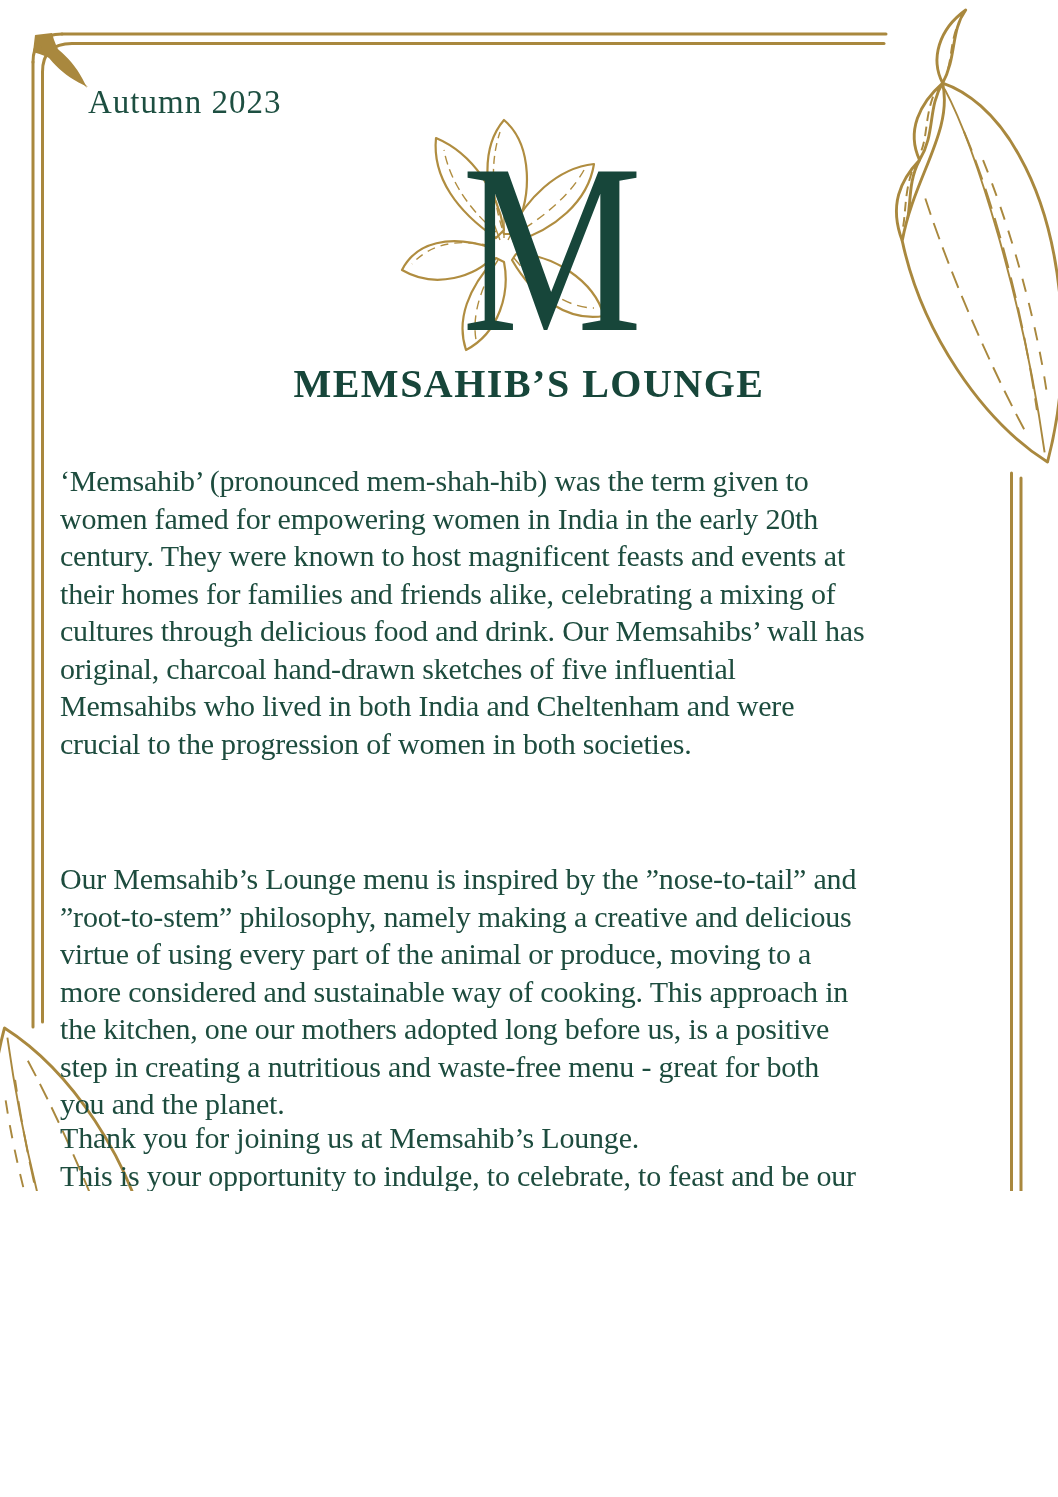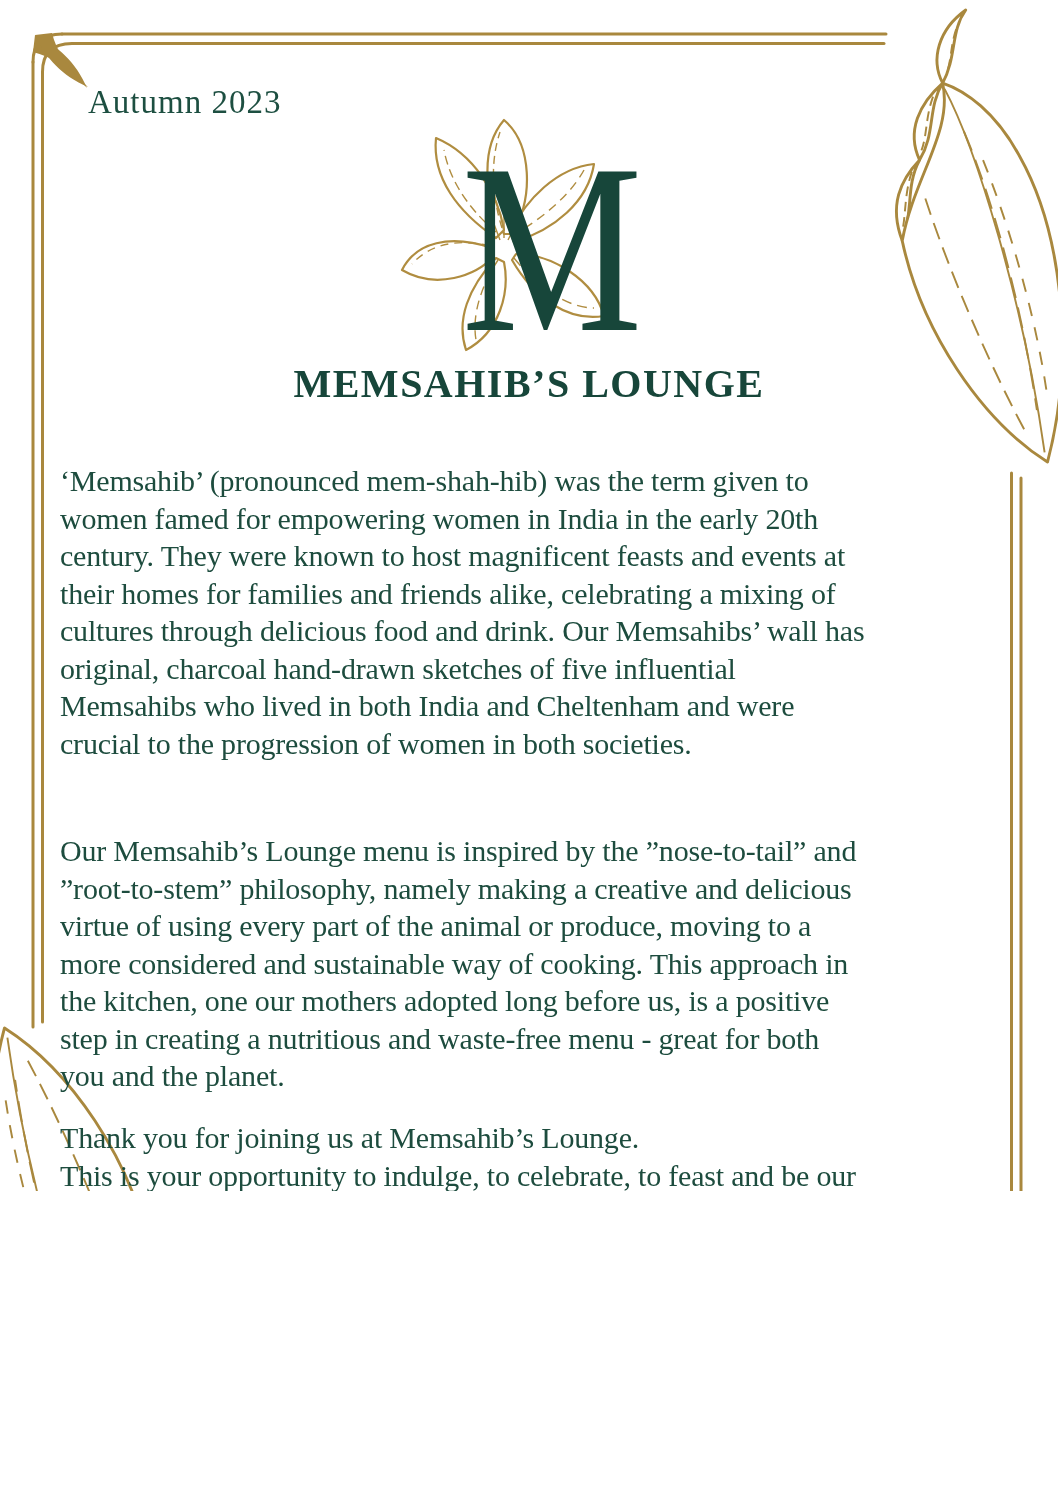--- a/index.html
+++ b/index.html
@@ -38,21 +38,21 @@
     left:60px;right:60px;
     margin:0;
     text-align:left;
     white-space:pre-line;
     font-size:30px;
     line-height:37.5px;
     letter-spacing:-0.2px;
     color:#1d4c3e;
   }
   .p1{top:462px;}
-  .p2{top:832px;}
+  .p2{top:860px;}
   .p3{top:1119px;}
   .signature{
     top:1280px;
     font-size:31px;
     line-height:39px;
     color:#1a4a3c;
   }
   .frame-svg{
     position:absolute;left:0;top:0;width:1058px;height:1497px;
     pointer-events:none;

